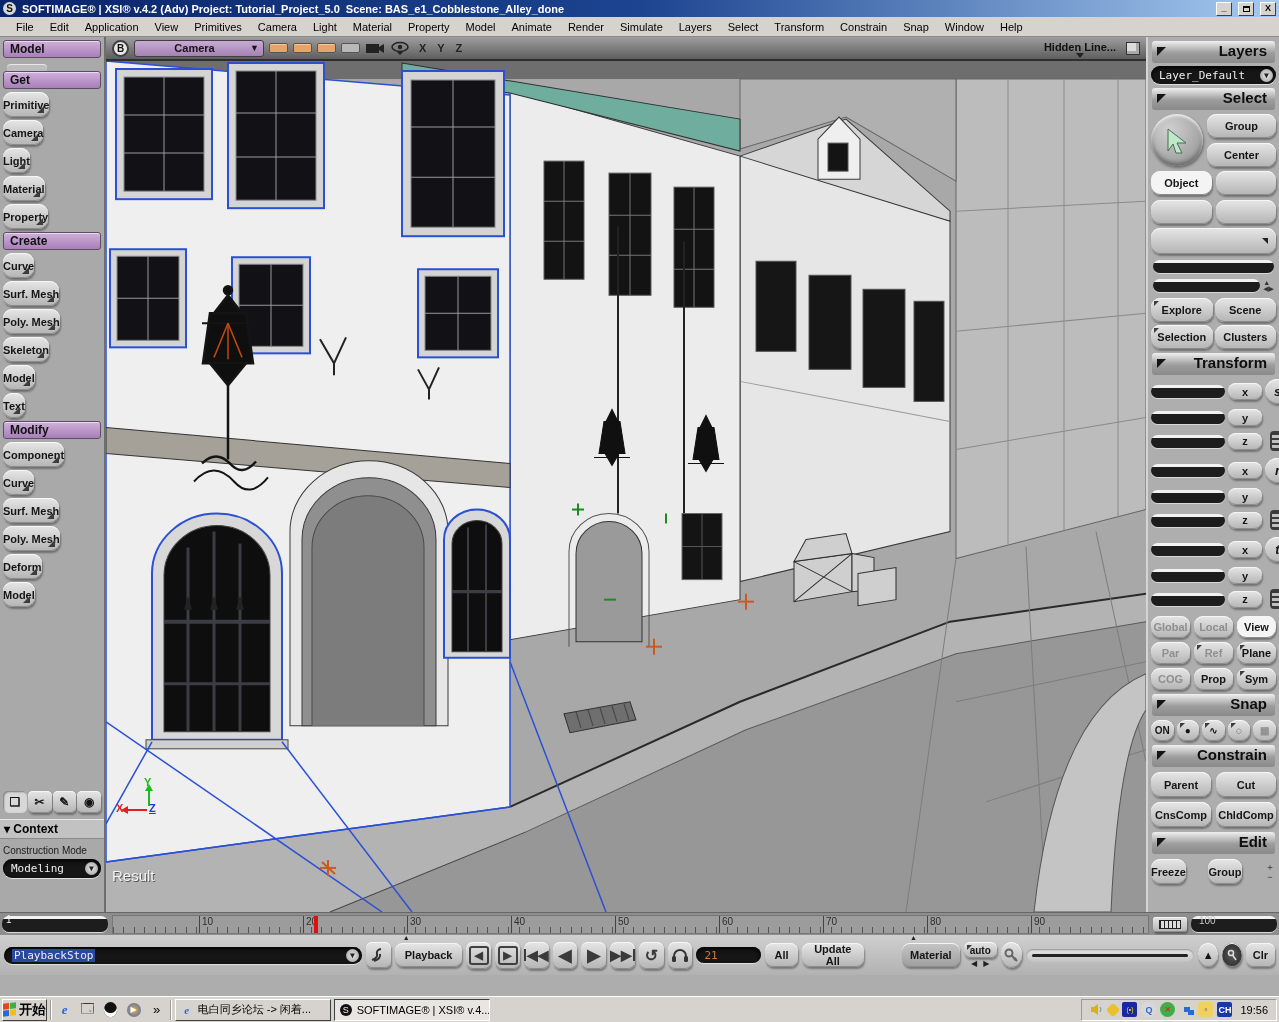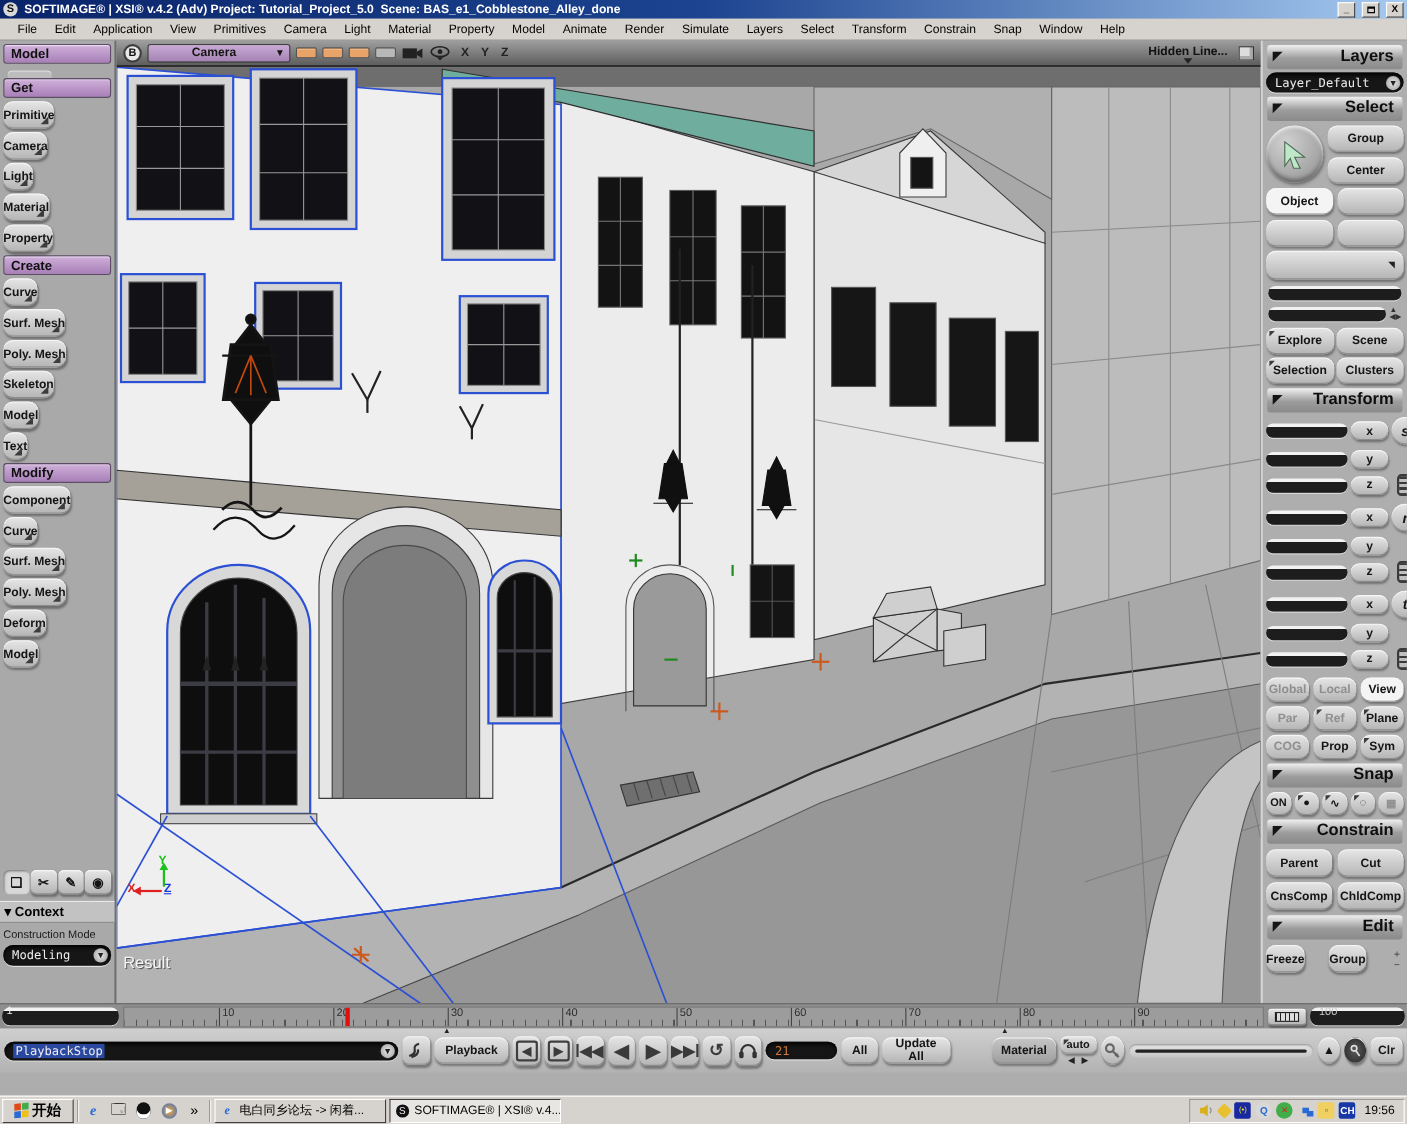--- a/index.html
+++ b/index.html
@@ -136,21 +136,21 @@
 
 
 .statusbar{position:absolute;top:975px;left:0;width:1279px;height:21px;display:flex;font-size:11px;background:#fff;border-top:1px solid #888}
 .sb-msg{width:420px;background:#bdbdbd;color:#111;padding:3px 6px;font-family:"DejaVu Sans Mono",monospace;font-size:11px}
 .sb-seg{flex:1;display:flex;align-items:center;gap:8px;padding:0 6px;font-family:"DejaVu Sans Mono",monospace;font-size:11px;color:#222}
 .mouse-chip{width:17px;height:15px;border-radius:50% 50% 50% 0;background:linear-gradient(#e8e8e8,#9e9e9e);border:1px solid #888;font-size:9px;font-weight:bold;text-align:center;line-height:14px;color:#333}
 .sb-seg .act{flex:1;text-align:center}
 
 
 .taskbar{position:absolute;top:996px;left:0;width:1279px;height:26px;background:#d6d3ce;border-top:1px solid #fff;display:flex;align-items:center;padding:2px 2px;gap:3px;font-size:11px}
-.start-btn{height:22px;display:flex;align-items:center;gap:3px;padding:0 10px;background:#d6d3ce;border:1px solid;border-color:#fff #404040 #404040 #fff;font-weight:bold}
+.start-btn{height:22px;display:flex;align-items:center;gap:3px;padding:0 0;background:#d6d3ce;border:1px solid;border-color:#fff #404040 #404040 #fff;font-weight:bold}
 .flag{display:grid;grid-template-columns:6px 6px;grid-template-rows:6px 6px;gap:1px;transform:skewY(-6deg)}
 .flag i{display:block}
 .tb-sep{width:2px;height:20px;border-left:1px solid #9a9a9a;border-right:1px solid #fff}
 .ql{width:20px;height:20px;display:flex;align-items:center;justify-content:center;font-size:13px}
 .task{height:22px;width:156px;display:flex;align-items:center;gap:4px;padding:0 4px;background:#d6d3ce;border:1px solid;border-color:#fff #404040 #404040 #fff;font-size:11px;white-space:nowrap;overflow:hidden}
 .task.active{border-color:#404040 #fff #fff #404040;background:#e8e6e2}
 .task .ticon{flex:none;width:14px;height:14px;display:flex;align-items:center;justify-content:center;font-size:11px}
 .tray{margin-left:auto;height:22px;display:flex;align-items:center;gap:4px;padding:0 8px;border:1px solid;border-color:#9a9a9a #fff #fff #9a9a9a}
 .tray-ic{width:15px;height:15px;display:flex;align-items:center;justify-content:center;font-size:10px;border-radius:2px}
 .clock{padding-left:4px}

